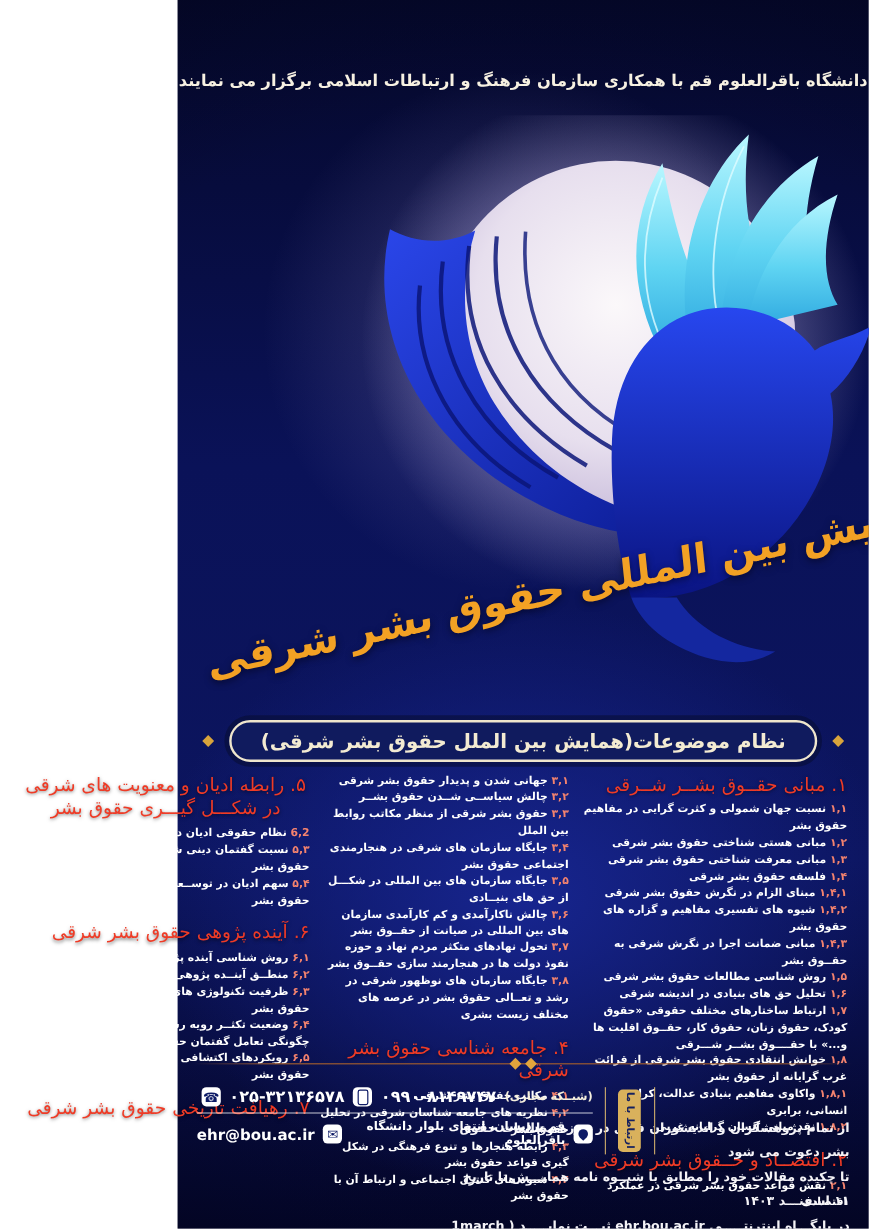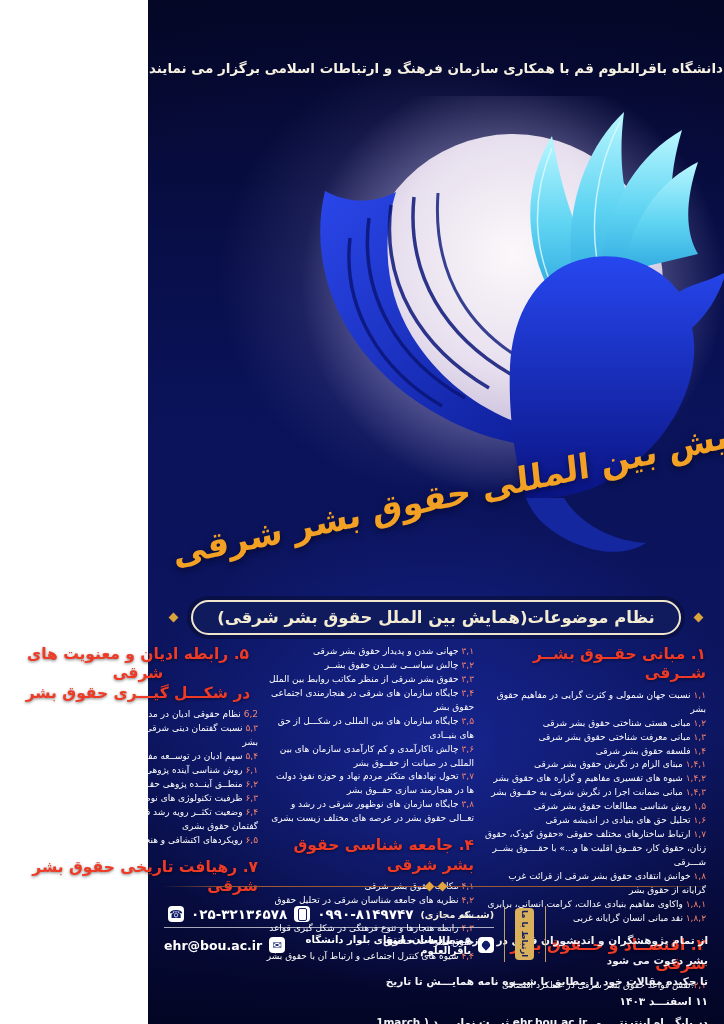--- a/index.html
+++ b/index.html
@@ -17,25 +17,25 @@
   .calligraphy{position:absolute;left:80px;top:462px;width:564px;text-align:center;
     color:#f2a124;font-size:34px;font-weight:bold;transform:rotate(-12deg) skewX(-6deg);
     text-shadow:0 2px 6px rgba(0,0,20,.55);white-space:nowrap;}
   .banner-wrap{position:absolute;top:600px;left:0;right:0;display:flex;align-items:center;justify-content:center;gap:14px;}
   .banner-pill{background:#101b5e;border:2px solid #efe6cd;border-radius:20px;padding:6px 24px;
     color:#f3ebd2;font-size:16.5px;font-weight:bold;box-shadow:0 0 0 4px rgba(8,12,50,.55);}
   .diamond{width:7px;height:7px;background:#d9a43c;transform:rotate(45deg);display:inline-block;}
   .topics{position:absolute;top:645px;right:14px;left:14px;display:grid;
     grid-template-columns:232px 216px 248px;column-gap:0;direction:rtl;}
   .tcol{direction:rtl;text-align:right;padding:0 4px;}
-  .sec-heading{color:#ef3b26;font-size:15.5px;font-weight:bold;margin:10px 0 5px 0;
+  .sec-heading{color:#ef3b26;font-size:15.5px;font-weight:normal;margin:10px 0 5px 0;
     white-space:pre-line;line-height:1.25;text-shadow:0 1px 3px rgba(0,0,0,.5);}
   .section:first-child .sec-heading{margin-top:0;}
   .sec-center .sec-heading{text-align:center;}
-  .topic-item{color:#ffffff;font-size:9px;line-height:1.55;font-weight:normal;}
+  .topic-item{color:#ffffff;font-size:9px;line-height:1.55;font-weight:bold;}
   .inum{color:#f4836e;}
   .divider{position:absolute;top:886px;left:14px;right:14px;height:1px;
     background:linear-gradient(90deg,rgba(156,90,46,0),#9c5a2e 12%,#9c5a2e 88%,rgba(156,90,46,0));}
   .divider .dd{position:absolute;top:-3px;width:7px;height:7px;background:#e2a43c;transform:rotate(45deg);}
   .divider .dd:first-child{left:calc(50% - 10px);}
   .divider .dd:last-child{left:calc(50% + 3px);}
   .f-right{position:absolute;top:902px;right:16px;width:336px;text-align:right;color:#f4f3f7;
     font-size:10.5px;font-weight:bold;line-height:1.95;direction:rtl;margin-top:28px;}
   .f-label-wrap{position:absolute;top:906px;left:356px;width:42px;height:56px;}
   .f-label-wrap .vline{position:absolute;top:0;bottom:0;width:1px;background:rgba(222,186,110,.85);}
@@ -165,20 +165,21 @@
       </div>
     <div class="tcol">
         <div class="section sec-center">
           <div class="sec-heading">۵. رابطه ادیان و معنویت های شرقی
 در شکـــل گیـــری حقوق بشر</div>
           <div class="topic-item"><span class="inum">6,2 </span><span>نظام حقوقی ادیان در مدیریت اجتماع و حاکمیت</span></div>
           <div class="topic-item"><span class="inum">۵,۳ </span><span>نسبت گفتمان دینی شرقی در سامان دهی گفتمان حقوق بشر</span></div>
           <div class="topic-item"><span class="inum">۵,۴ </span><span>سهم ادیان در توســعه مفاهــیم جهــان شمــول حقوق بشر</span></div>
         </div>
         <div class="section">
+          <div class="sec-heading">۶. آینده پژوهی حقوق بشر شرقی</div>
           <div class="topic-item"><span class="inum">۶,۱ </span><span>روش شناسی آینده پژوهی حقوق بشر شرقی</span></div>
           <div class="topic-item"><span class="inum">۶,۲ </span><span>منطــق آینــده پژوهی حقــوق بشــر شــرقی</span></div>
           <div class="topic-item"><span class="inum">۶,۳ </span><span>ظرفیت تکنولوژی های نوظهور در رشد یا تضعیف حقوق بشر</span></div>
           <div class="topic-item"><span class="inum">۶,۴ </span><span>وضعیت تکثــر رویه رشد فرهنگی اجتماعی و چگونگی تعامل گفتمان حقوق بشری</span></div>
           <div class="topic-item"><span class="inum">۶,۵ </span><span>رویکردهای اکتشافی و هنجاری آینده پژوهانه به حقوق بشر</span></div>
         </div>
         <div class="section">
           <div class="sec-heading">۷. رهیافت تاریخی حقوق بشر شرقی</div>
         </div>
       </div>

